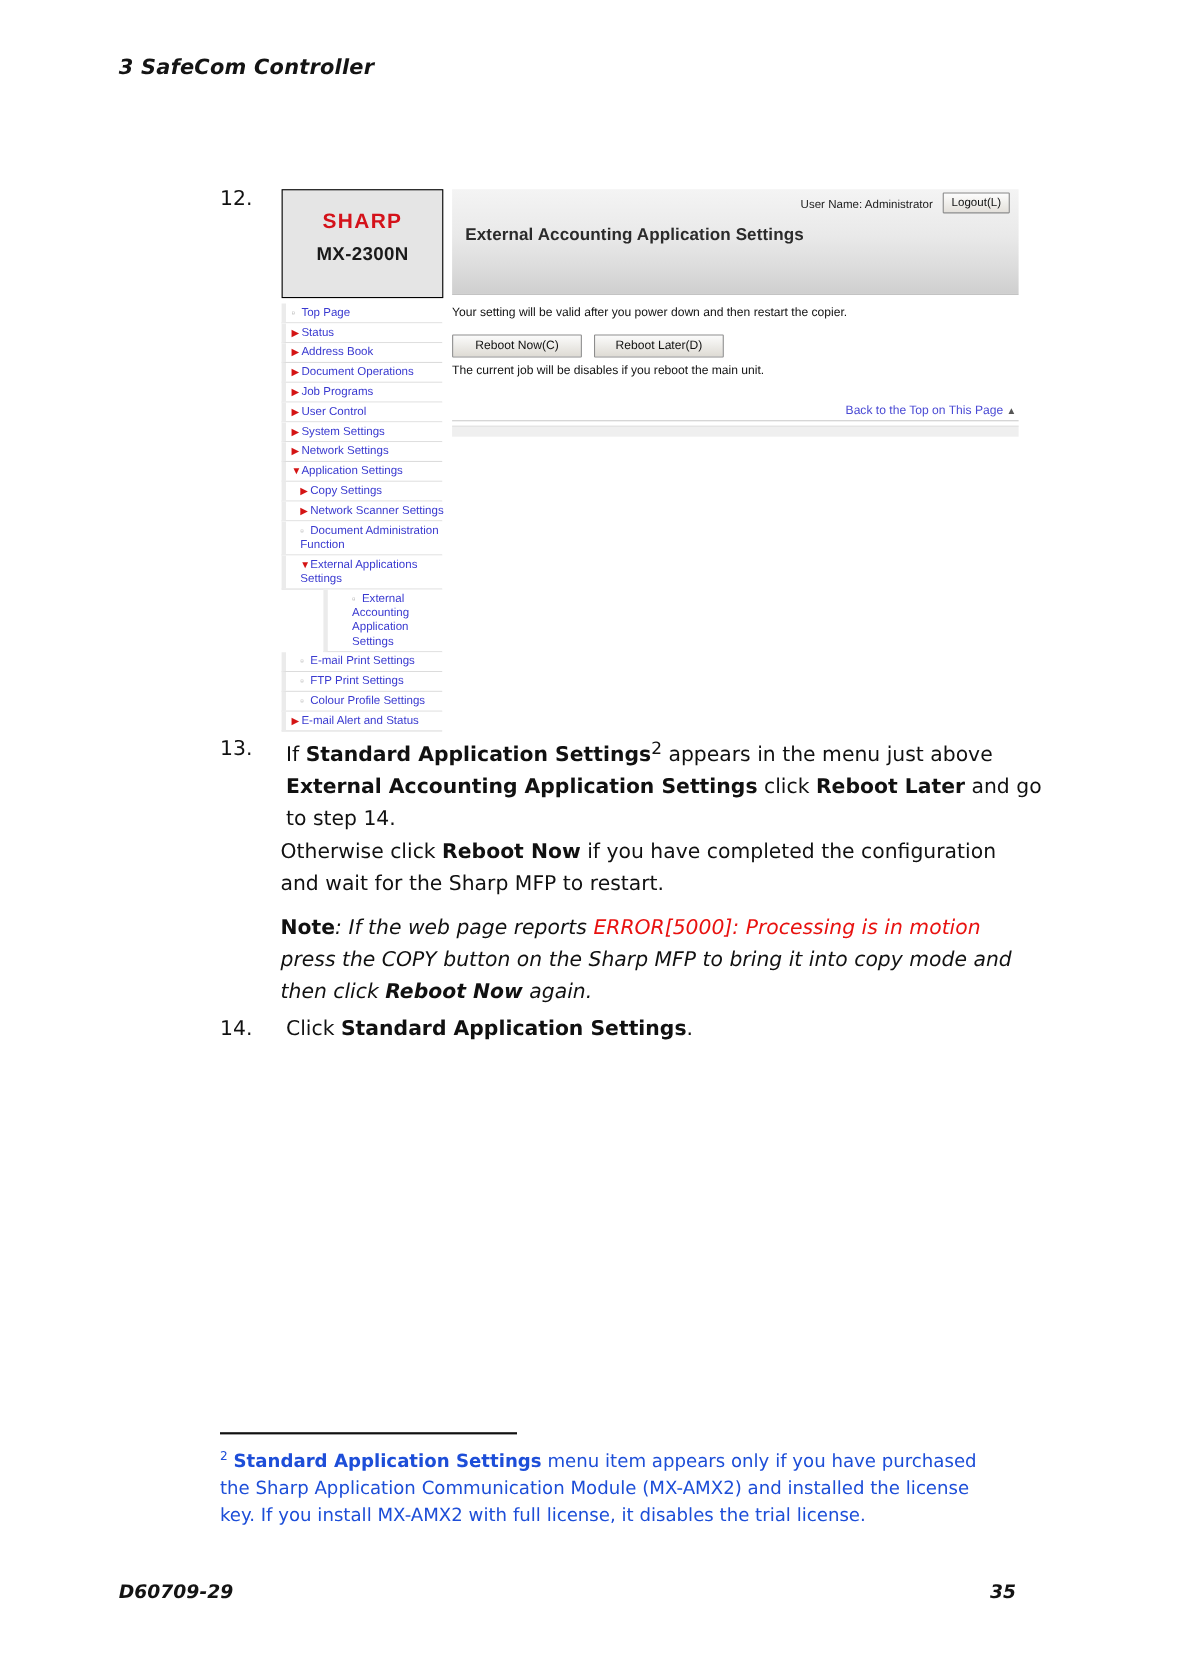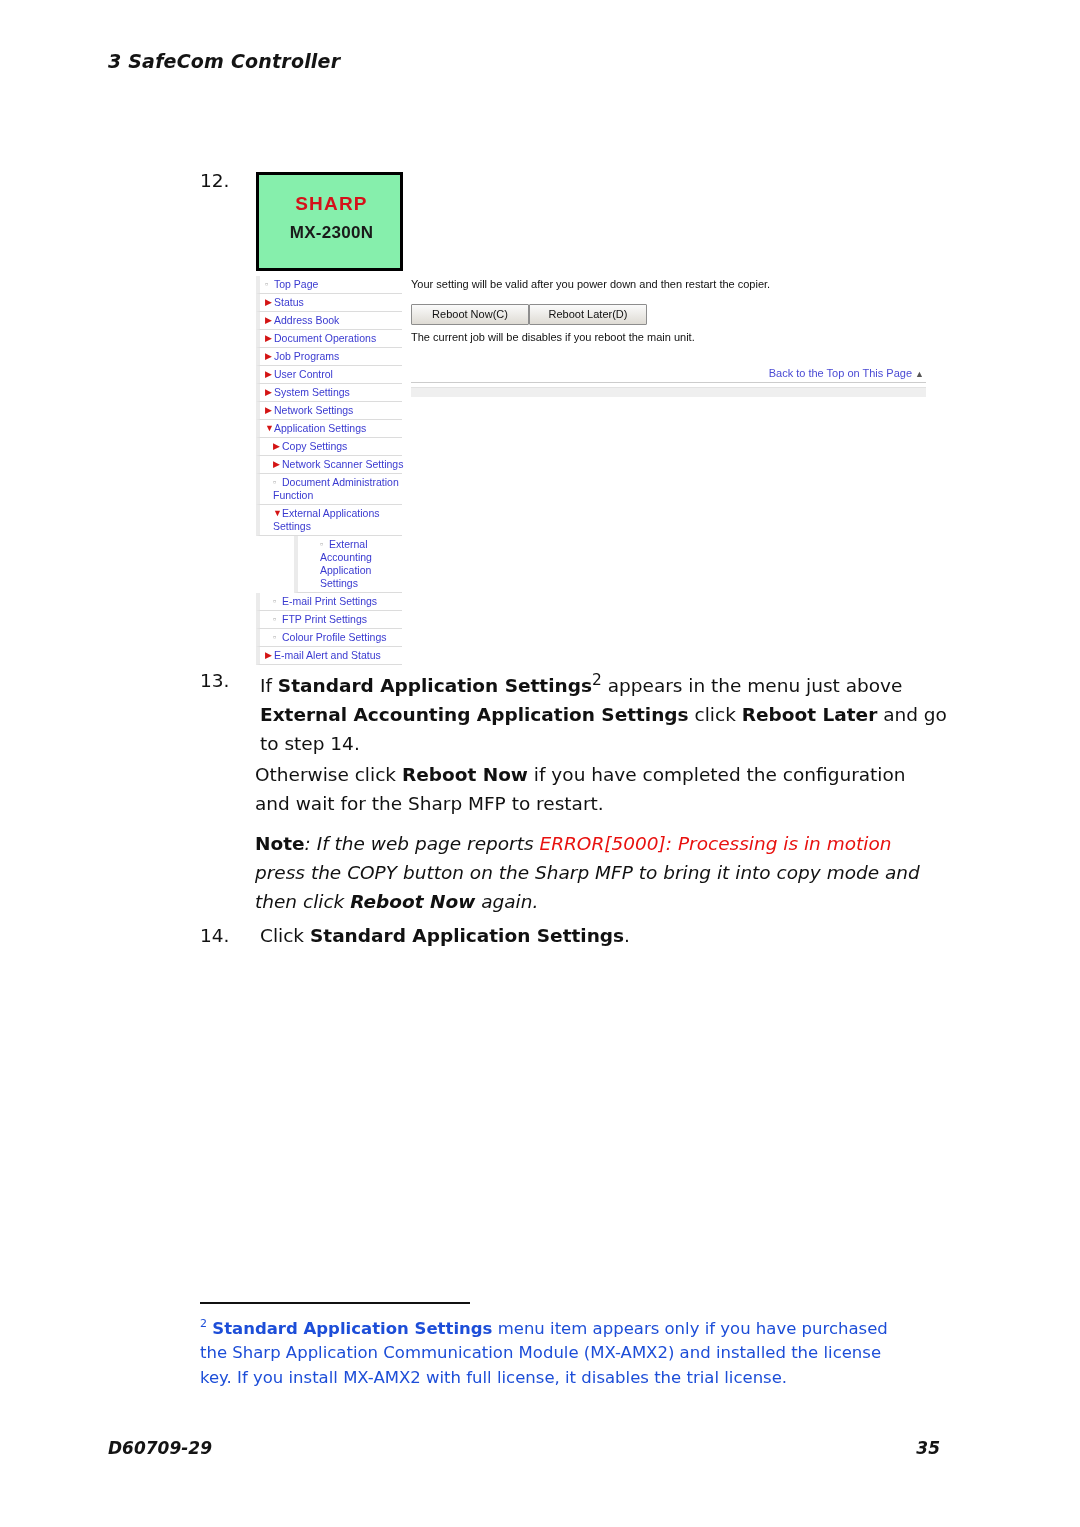--- a/index.html
+++ b/index.html
@@ -37,21 +37,21 @@
     font-style: italic;
     font-weight: bold;
     font-size: 17px;
     color: #141414;
   }
   .footer-page {
     position: absolute;
     left: 900px;
     top: 1438px;
     width: 40px;
-    text-align: right;
+    text-align: left;
     font-family: "DejaVu Sans", sans-serif;
     font-style: italic;
     font-weight: bold;
     font-size: 17px;
     color: #141414;
   }
 
   
   .step {
     position: absolute;
@@ -136,22 +136,22 @@
     position: absolute;
     left: 0; top: 0;
     width: 670px;
     height: 99px;
   }
   .logo-box {
     position: absolute;
     left: 0; top: 0;
     width: 147px;
     height: 99px;
-    border: 3px solid #000000;
-    background: #86efac;
+    border: 1px solid #000000;
+    background: #e5e5e5;
     box-sizing: border-box;
   }
   .logo-sharp {
     position: absolute;
     left: 0; top: 18px;
     width: 145px;
     text-align: center;
     color: #d4121a;
     font-weight: bold;
     font-size: 19px;
@@ -252,21 +252,21 @@
     color: #111;
   }
   .msg {
     font-size: 11px;
     line-height: 16px;
     color: #111;
   }
   .btn-row {
     margin-top: 12px;
     display: flex;
-    gap: 0;
+    gap: 11px;
   }
   .gbtn {
     font-size: 11px;
     padding: 3px 0 4px 0;
     width: 116px;
     text-align: center;
     background: linear-gradient(to bottom,#fbfbfb,#dedbd4);
     border: 1px solid #8d8d8d;
     color: #111;
     border-radius: 1px;
@@ -308,20 +308,25 @@
     <span>Click </span><b>Submit</b><span>.</span>
   </div>
 </div>
 
 <div class="shot">
 
   <div class="shot-top">
     <div class="logo-box">
       <div class="logo-sharp">SHARP</div>
       <div class="logo-model">MX-2300N</div>
+    </div>
+    <div class="title-band">
+      <div class="user-line">User Name: Administrator</div>
+      <div class="logout-btn">Logout(L)</div>
+      <div class="shot-title">External Accounting Application Settings</div>
     </div>
   </div>
 
   <div class="sidebar">
     <div class="nav-item"><span class="mk mk-sq">▫</span><span class="nav-label">Top Page</span></div>
     <div class="nav-item"><span class="mk mk-right">▶</span><span class="nav-label">Status</span></div>
     <div class="nav-item"><span class="mk mk-right">▶</span><span class="nav-label">Address Book</span></div>
     <div class="nav-item"><span class="mk mk-right">▶</span><span class="nav-label">Document Operations</span></div>
     <div class="nav-item"><span class="mk mk-right">▶</span><span class="nav-label">Job Programs</span></div>
     <div class="nav-item"><span class="mk mk-right">▶</span><span class="nav-label">User Control</span></div>

